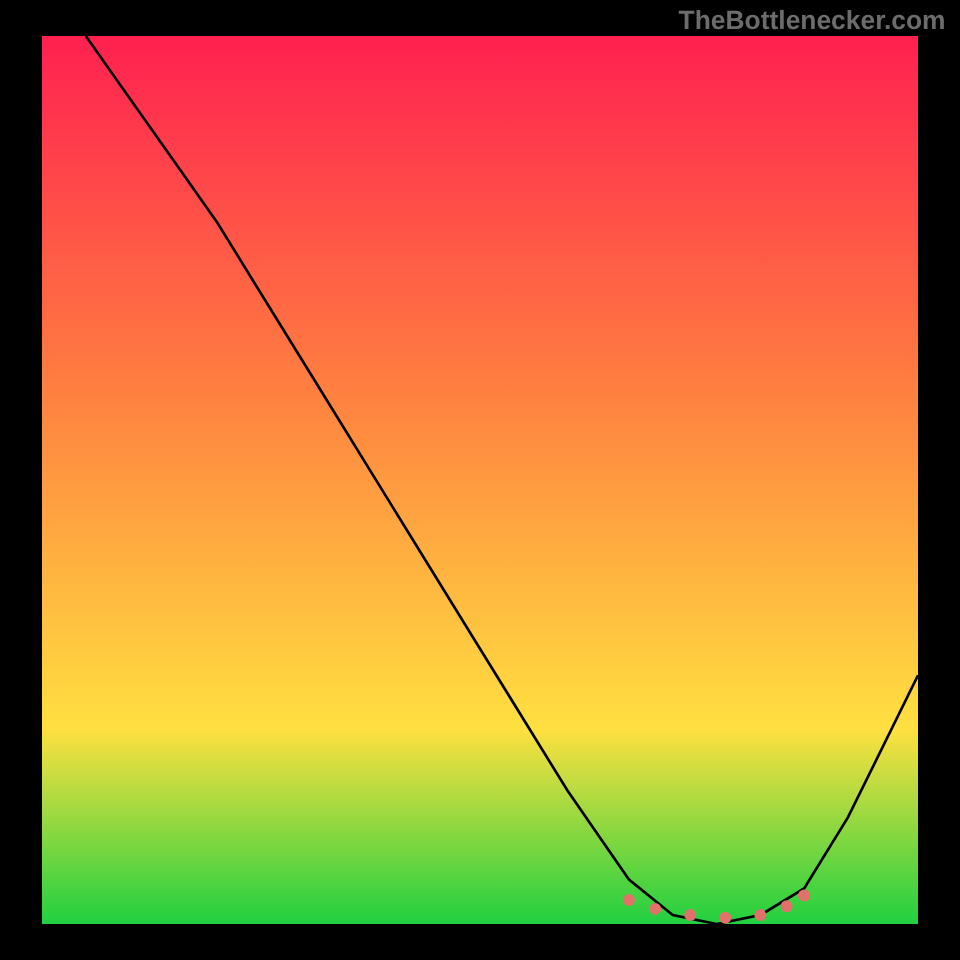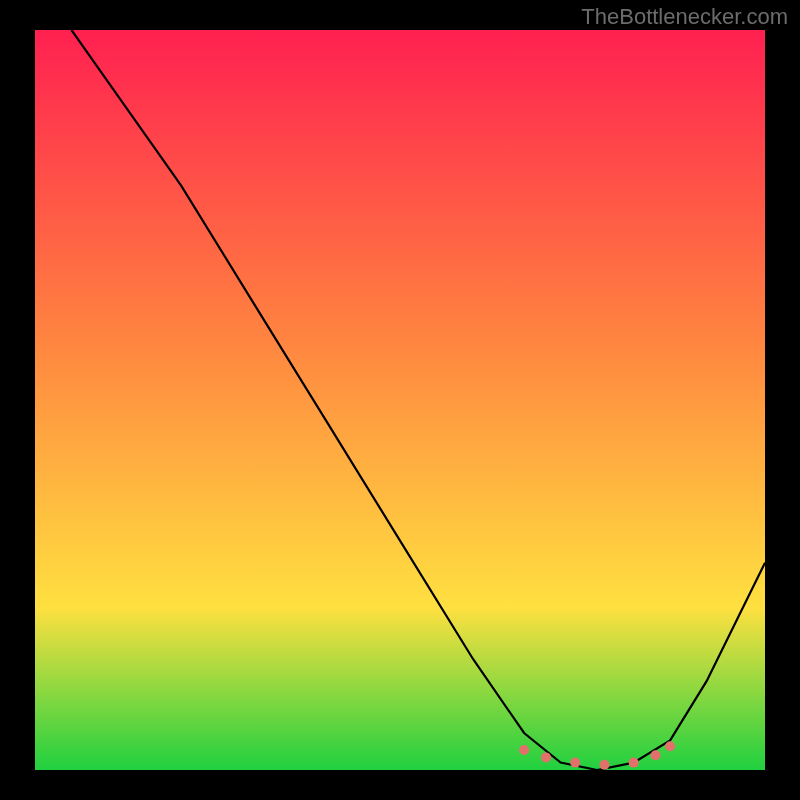--- a/index.html
+++ b/index.html
@@ -10,21 +10,21 @@
     height: 800px;
     position: relative;
     font-family: Arial, Helvetica, sans-serif;
   }
   .watermark {
     position: absolute;
     top: 4px;
     right: 12px;
     color: #6c6c6c;
     font-size: 22px;
-    font-weight: normal;
+    font-weight: bold;
     z-index: 10;
   }
   .plot {
     position: absolute;
     left: 35px;
     top: 30px;
     width: 730px;
     height: 740px;
   }
   .plot svg {

